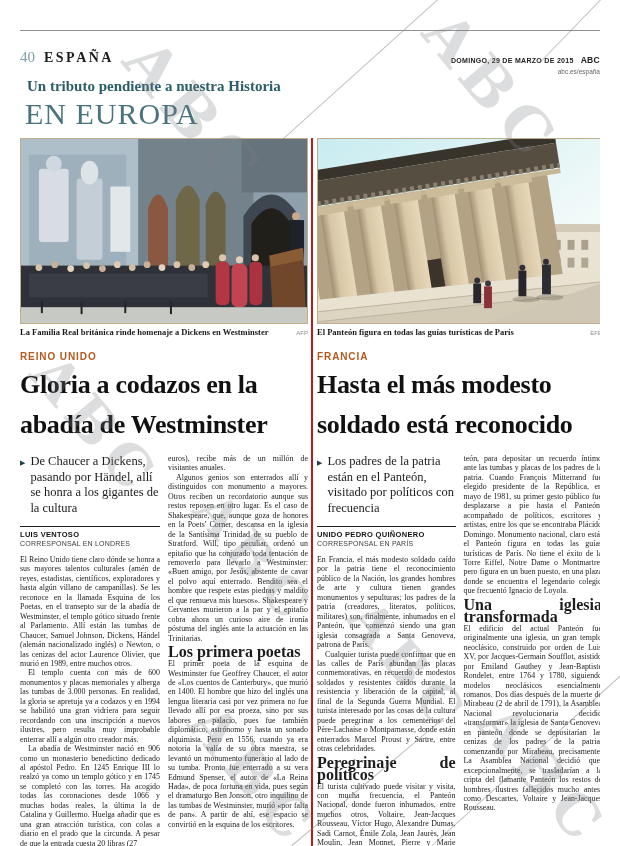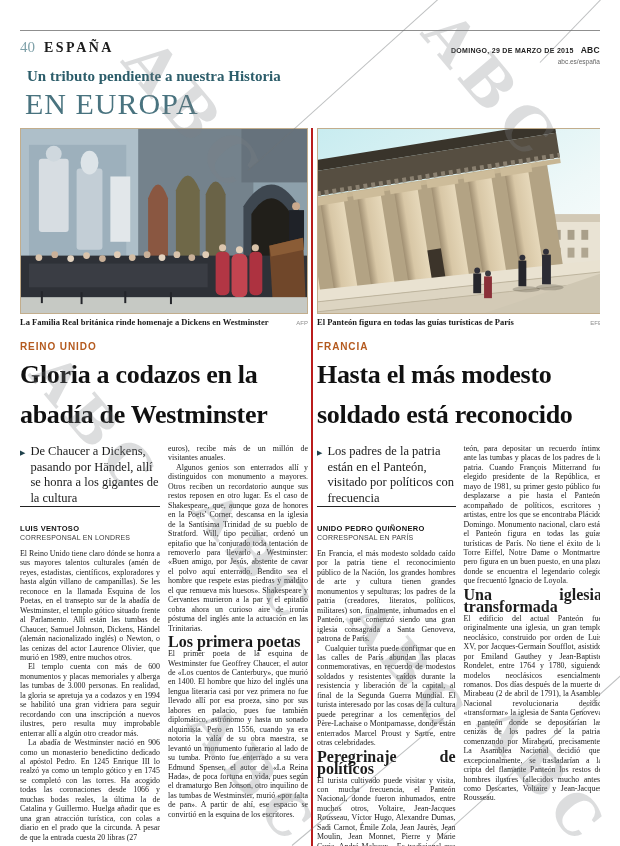--- a/index.html
+++ b/index.html
@@ -4,21 +4,21 @@
 <style>
   html,body { margin:0; padding:0; background:#e8e8e8; }
   .page {
     position:relative; width:620px; height:846px; margin:0 auto;
     background:#ffffff; overflow:hidden;
     font-family:"Liberation Serif", serif; color:#1a1a1a;
   }
 
   
   .masthead {
-    margin:30px 20px 0 20px; border-top:1px solid #8f8f8f; padding-top:8px;
+    margin:30px 20px 0 20px; border-top:1px solid #8f8f8f; padding-top:18px;
     display:flex; justify-content:space-between; align-items:flex-start;
   }
   .mh-left { display:flex; align-items:baseline; }
   .pagenum { font-size:15px; color:#7fa1a9; margin-right:9px; }
   .section { font-size:14px; font-weight:bold; letter-spacing:2.5px; color:#1c1c1c; }
   .mh-right { text-align:right; font-family:"Liberation Sans", sans-serif; }
   .dateline { font-size:7px; font-weight:bold; letter-spacing:.3px; color:#222; }
   .brand { font-size:8.5px; font-weight:bold; margin-left:7px; }
   .site { font-size:6.5px; color:#666; margin-top:1px; }
   .strap { margin:3px 20px 0 27px; font-size:15px; font-weight:bold; color:#2c5d6a; }
@@ -41,21 +41,21 @@
             font-size:10px; font-weight:bold; letter-spacing:.9px; color:#b45a1f; }
   .headline { margin:3px 0 9px 0; font-size:26px; line-height:40px; font-weight:bold;
               letter-spacing:-.3px; color:#111; }
 
   .cols { display:flex; gap:8px; }
   .colA, .colB { flex:1; min-width:0; }
 
   .deck { display:flex; gap:5px; font-size:12.5px; line-height:15.5px; color:#1b1b1b; }
   .deck-arrow { flex:none; font-size:7px; line-height:15px; margin-top:2px; color:#20424c; }
 
-  .byline-block { border-top:1.5px solid #222; padding-top:17px;
+  .byline-block { margin-top:10px; border-top:1.5px solid #222; padding-top:3px;
                   font-family:"Liberation Sans", sans-serif; }
   .byline { font-size:7.5px; font-weight:bold; letter-spacing:.3px; color:#111; }
   .role { font-size:7px; letter-spacing:.2px; color:#3c3c3c; margin-top:1px; }
 
   .body { margin-top:8px; text-align:justify; font-size:7.9px; line-height:9.45px; color:#1c1c1c; }
   .colB .body { margin-top:0; }
   .bp { margin:0; }
   .bp + .bp { text-indent:8px; }
   .bsub { margin:3px 0 1px 0; font-size:16px; line-height:12px; font-weight:bold; }
 

